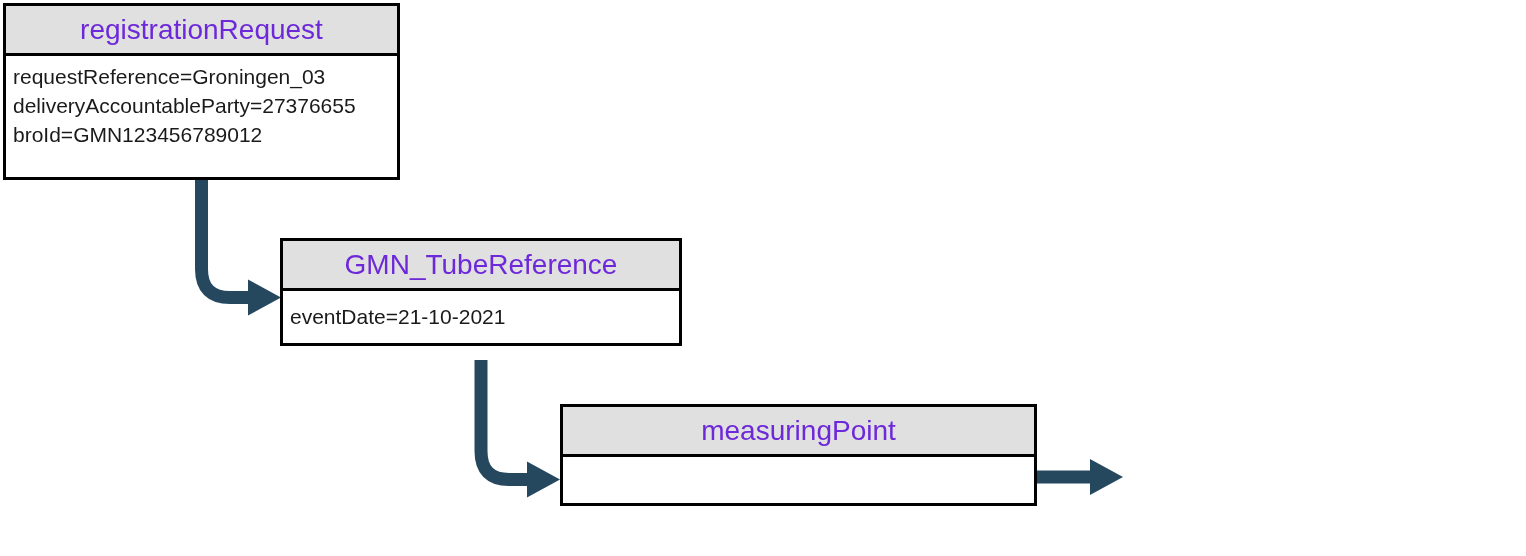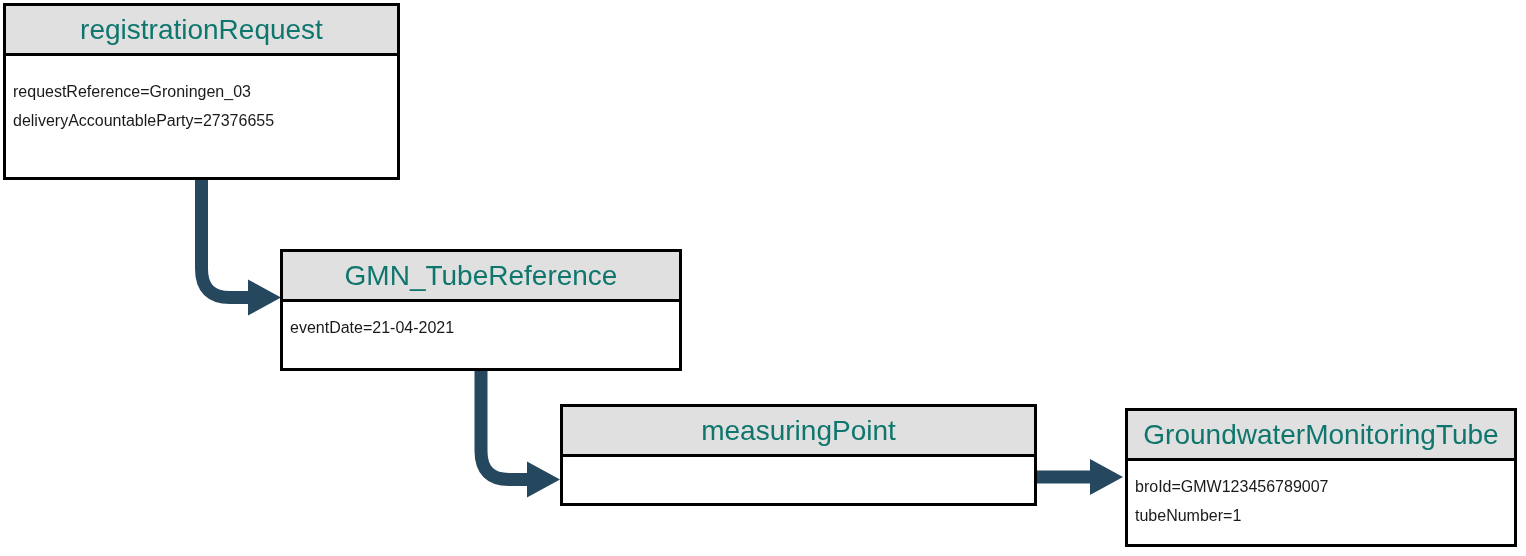--- a/index.html
+++ b/index.html
@@ -38,28 +38,28 @@
   }
   .node-header {
     box-sizing: border-box;
     height: 50px;
     background: #e0e0e0;
     border-bottom: 3px solid #000000;
     display: flex;
     align-items: center;
     justify-content: center;
     font-size: 28px;
-    color: #0f766e;
+    color: #6d28d9;
     white-space: nowrap;
     overflow: hidden;
   }
   .node-body {
     box-sizing: border-box;
-    padding: 21px 0 0 7px;
-    font-size: 16px;
+    padding: 6px 0 0 7px;
+    font-size: 21px;
     line-height: 29px;
     color: #1a1a1a;
     white-space: nowrap;
     overflow: hidden;
   }
   .node-body.pad-lg {
     padding-top: 11px;
   }
   .attr {
     white-space: nowrap;
@@ -83,35 +83,29 @@
       <path class="arrow-stroke" d="M 1037 477 L 1092 477"></path>
       <polygon class="arrow-head" points="1090,459 1123,477 1090,495"></polygon>
     </g>
   </svg>
 
   <div class="node" style="left:3px; top:3px; width:397px; height:177px;">
     <div class="node-header">registrationRequest</div>
     <div class="node-body">
       <div class="attr">requestReference=Groningen_03</div>
       <div class="attr">deliveryAccountableParty=27376655</div>
+      <div class="attr">broId=GMN123456789012</div>
     </div>
   </div>
 
-  <div class="node" style="left:280px; top:238px; width:402px; height:122px;margin-top:11px;">
+  <div class="node" style="left:280px; top:238px; width:402px; height:108px;">
     <div class="node-header">GMN_TubeReference</div>
     <div class="node-body pad-lg">
-      <div class="attr">eventDate=21-04-2021</div>
+      <div class="attr">eventDate=21-10-2021</div>
     </div>
   </div>
 
   <div class="node" style="left:560px; top:404px; width:477px; height:102px;">
     <div class="node-header">measuringPoint</div>
   </div>
 
-  <div class="node" style="left:1125px; top:408px; width:392px; height:139px;">
-    <div class="node-header">GroundwaterMonitoringTube</div>
-    <div class="node-body pad-lg">
-      <div class="attr">broId=GMW123456789007</div>
-      <div class="attr">tubeNumber=1</div>
-    </div>
-  </div>
 
 </div>
 
 </body></html>

